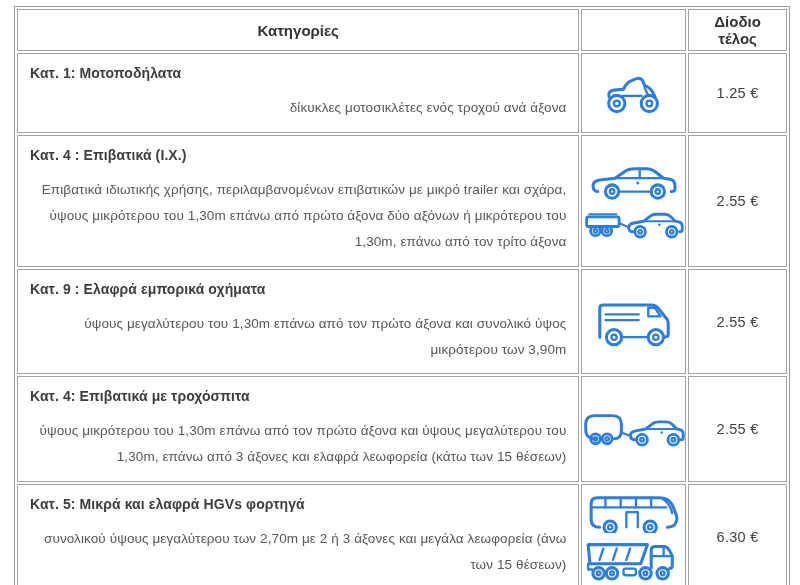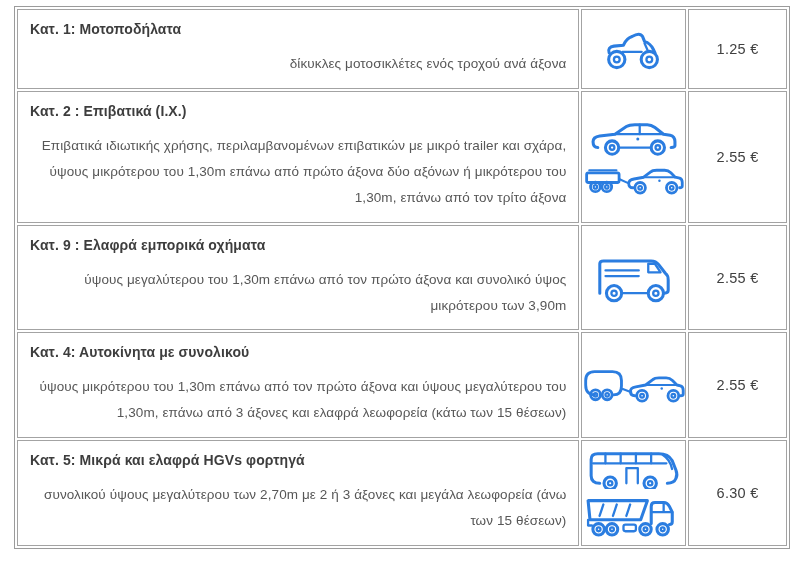--- a/index.html
+++ b/index.html
@@ -52,20 +52,25 @@
 <body>
 
 <div class="page">
   <table class="toll-table">
     <colgroup>
         <col class="c-cat">
         <col class="c-icon">
         <col class="c-fee">
       </colgroup>
     <tbody>
+        <tr>
+      <th>Κατηγορίες</th>
+      <th></th>
+      <th>Δίοδιο τέλος</th>
+    </tr>
 
     <tr>
       <td class="cat-cell">
         <div class="cat-title">Κατ. 1: Μοτοποδήλατα</div>
         <div class="cat-desc">δίκυκλες μοτοσικλέτες ενός τροχού ανά άξονα</div>
       </td>
       <td class="icon-cell">
         <div class="icon-stack">
           <svg class="vicon" width="58" height="44" viewBox="0 0 60 46">
             <circle cx="12" cy="34" r="8.5"></circle>
@@ -76,21 +81,21 @@
             <path class="thin" d="M18 26 L38 26"></path>
             <path class="thin" d="M41 17 L45 26"></path>
           </svg>
         </div>
       </td>
       <td class="fee-cell">1.25 €</td>
     </tr>
 
     <tr>
       <td class="cat-cell">
-        <div class="cat-title">Κατ. 2 : Επιβατικά (Ι.Χ.)</div>
+        <div class="cat-title">Κατ. 4 : Επιβατικά (Ι.Χ.)</div>
         <div class="cat-desc">Επιβατικά ιδιωτικής χρήσης, περιλαμβανομένων επιβατικών με μικρό trailer και σχάρα, ύψους μικρότερου του 1,30m επάνω από πρώτο άξονα δύο αξόνων ή μικρότερου του 1,30m, επάνω από τον τρίτο άξονα</div>
       </td>
       <td class="icon-cell">
         <div class="icon-stack">
           <svg class="vicon" width="90" height="40" viewBox="0 0 92 42">
             <path d="M8 31 Q3 31 3 25 Q3 20 10 19 L26 17 L38 9 Q41 7 47 7 L60 7 Q64 7 68 10 L77 17 L84 18 Q89 19 89 25 L89 29 Q89 31 85 31"></path>
             <path class="thin" d="M26 17 L77 17"></path>
             <path class="thin" d="M52 7 L52 17"></path>
             <path class="thin" d="M30 31 L64 31"></path>
             <circle class="dot" cx="50" cy="22" r="1.6"></circle>
@@ -138,21 +143,21 @@
             <circle cx="63" cy="43" r="8"></circle>
                 <circle class="thin" cx="63" cy="43" r="2.8"></circle>
           </svg>
         </div>
       </td>
       <td class="fee-cell">2.55 €</td>
     </tr>
 
     <tr>
       <td class="cat-cell">
-        <div class="cat-title">Κατ. 4: Αυτοκίνητα με συνολικού</div>
+        <div class="cat-title">Κατ. 4: Επιβατικά με τροχόσπιτα</div>
         <div class="cat-desc">ύψους μικρότερου του 1,30m επάνω από τον πρώτο άξονα και ύψους μεγαλύτερου του 1,30m, επάνω από 3 άξονες και ελαφρά λεωφορεία (κάτω των 15 θέσεων)</div>
       </td>
       <td class="icon-cell">
         <div class="icon-stack">
           <svg class="vicon" width="102" height="42" viewBox="0 0 114 44">
             <path d="M13 33 Q3 33 3 22 L3 17 Q3 7 13 7 L33 7 Q43 7 43 17 L43 23 Q43 33 34 33"></path>
             <circle cx="14" cy="33" r="5.5"></circle>
                 <circle class="thin" cx="14" cy="33" r="2"></circle>
             <circle cx="27" cy="33" r="5.5"></circle>
                 <circle class="thin" cx="27" cy="33" r="2"></circle>

